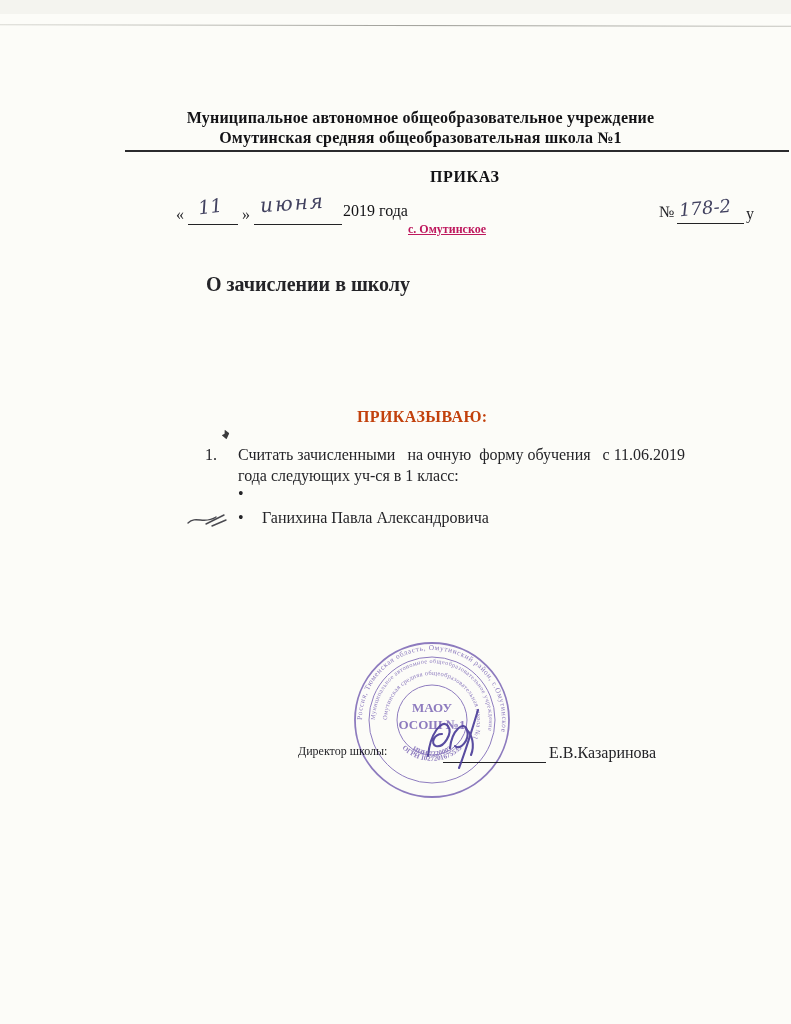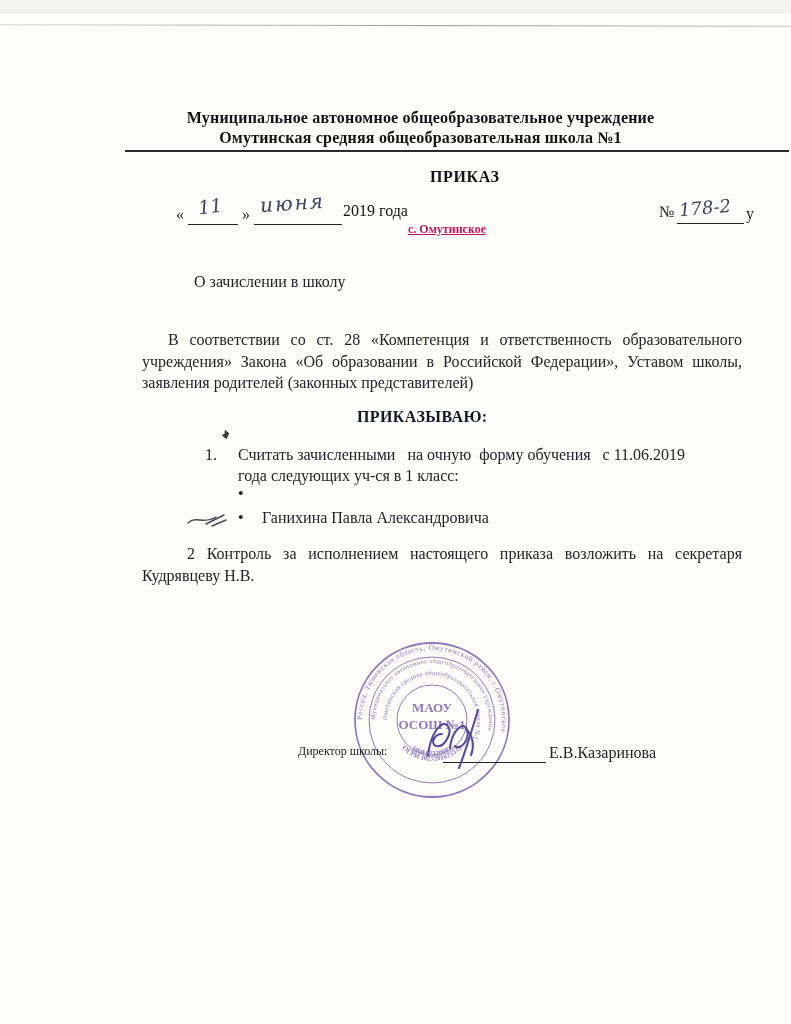--- a/index.html
+++ b/index.html
@@ -17,25 +17,25 @@
   .doc-title { position:absolute; top:154px; left:430px; font-weight:bold; font-size:16px;
     letter-spacing:0.6px; color:#131316; }
   .q { position:absolute; font-size:16px; color:#2a2a2e; }
   .uline { position:absolute; border-bottom:1.6px solid #232325; }
   .hand { position:absolute; font-family:"DejaVu Serif", serif; font-style:italic;
     color:#41415f; white-space:nowrap; }
   .year { position:absolute; left:343px; top:188px; font-weight:normal; font-size:16px; color:#131316; }
   .numsign { position:absolute; left:659px; top:189px; font-size:16px; }
   .numsuffix { position:absolute; left:746px; top:191px; font-size:16px; }
   .place { position:absolute; left:408px; top:208px; font-weight:bold; font-size:12px; color:#be185d;text-decoration:underline; }
-  .subject { position:absolute; left:194px; top:259px; font-size:16px; }
+  .subject { position:absolute; left:206px; top:259px; font-size:20px;font-weight:bold; }
   .preamble { position:absolute; left:142px; top:315px; width:600px; font-size:16px;
     line-height:21.5px; text-align:justify; text-indent:26px; }
   .resolution { position:absolute; left:357px; top:394px; font-weight:bold; font-size:16px;
-    letter-spacing:0.4px; color:#0f172a; }
+    letter-spacing:0.4px; color:#c2410c; }
   .mark1 { position:absolute; left:222px; top:416px; width:7px; height:9px; background:#3b3b3d;
     clip-path:polygon(25% 0,100% 28%,78% 100%,0 68%,35% 45%); transform:rotate(12deg); }
   .order-item { position:absolute; left:205px; top:430px; width:500px; font-size:16px;
     line-height:21px; display:flex; }
   .order-item .num { width:33px; flex:0 0 33px; }
   .order-item .itext { flex:1; white-space:pre-wrap; }
   .students { position:absolute; left:238px; top:468px; font-size:16px; line-height:23.5px; }
   .students .row { display:flex; }
   .students .b { width:24px; flex:0 0 24px; }
   .scribble { position:absolute; left:186px; top:497px; }
@@ -70,21 +70,20 @@
   <span class="uline" style="left:254px;top:192px;width:88px;height:18px"></span>
   <span class="hand" style="left:260px;top:177px;font-size:20px;letter-spacing:2px;transform:rotate(-4deg)">июня</span>
   <span class="year">2019 года</span>
   <span class="numsign">№</span>
   <span class="uline" style="left:677px;top:191px;width:67px;height:18px"></span>
   <span class="hand" style="left:679px;top:183px;font-size:18px;transform:rotate(-5deg)">178-2</span>
   <span class="numsuffix">у</span>
 
   <div class="place">с. Омутинское</div>
   <div class="subject">О зачислении в школу</div>
-  <div class="preamble">В соответствии со ст. 28 «Компетенция и ответственность образовательного учреждения» Закона «Об образовании в Российской Федерации», Уставом школы, заявления родителей (законных представителей)</div>
   <div class="resolution">ПРИКАЗЫВАЮ:</div>
   <div class="mark1"></div>
 
   <div class="order-item">
     <span class="num">1.</span>
     <span class="itext">Считать зачисленными   на очную  форму обучения   с 11.06.2019 года следующих уч-ся в 1 класс:</span>
   </div>
 
   <div class="students">
     <div class="row">
@@ -93,21 +92,20 @@
     <div class="row">
       <span class="b">•</span>
       <span>Ганихина Павла Александровича</span>
     </div>
   </div>
 
   <svg class="scribble" width="44" height="18" viewBox="0 0 44 18">
     <path d="M2,12 C10,4 18,14 30,6 M20,13 L38,4 M26,15 L40,9" stroke="#4a4a50" stroke-width="1.4" fill="none" stroke-linecap="round"></path>
   </svg>
 
-  <div class="item2">2 Контроль за исполнением настоящего приказа возложить на секретаря Кудрявцеву Н.В.</div>
 
   <span class="sig-label">Директор школы:</span>
   <span class="sig-uline"></span>
   <span class="sig-name">Е.В.Казаринова</span>
 
   <svg class="stamp" width="170" height="170" viewBox="-85 -85 170 170">
     <defs>
       <path id="arc-outer" d="M -70,0 A 70,70 0 1 1 70,0 A 70,70 0 1 1 -70,0"></path>
       <path id="arc-mid" d="M -57,0 A 57,57 0 1 1 57,0 A 57,57 0 1 1 -57,0"></path>
       <path id="arc-inner" d="M -45,0 A 45,45 0 1 1 45,0 A 45,45 0 1 1 -45,0"></path>

